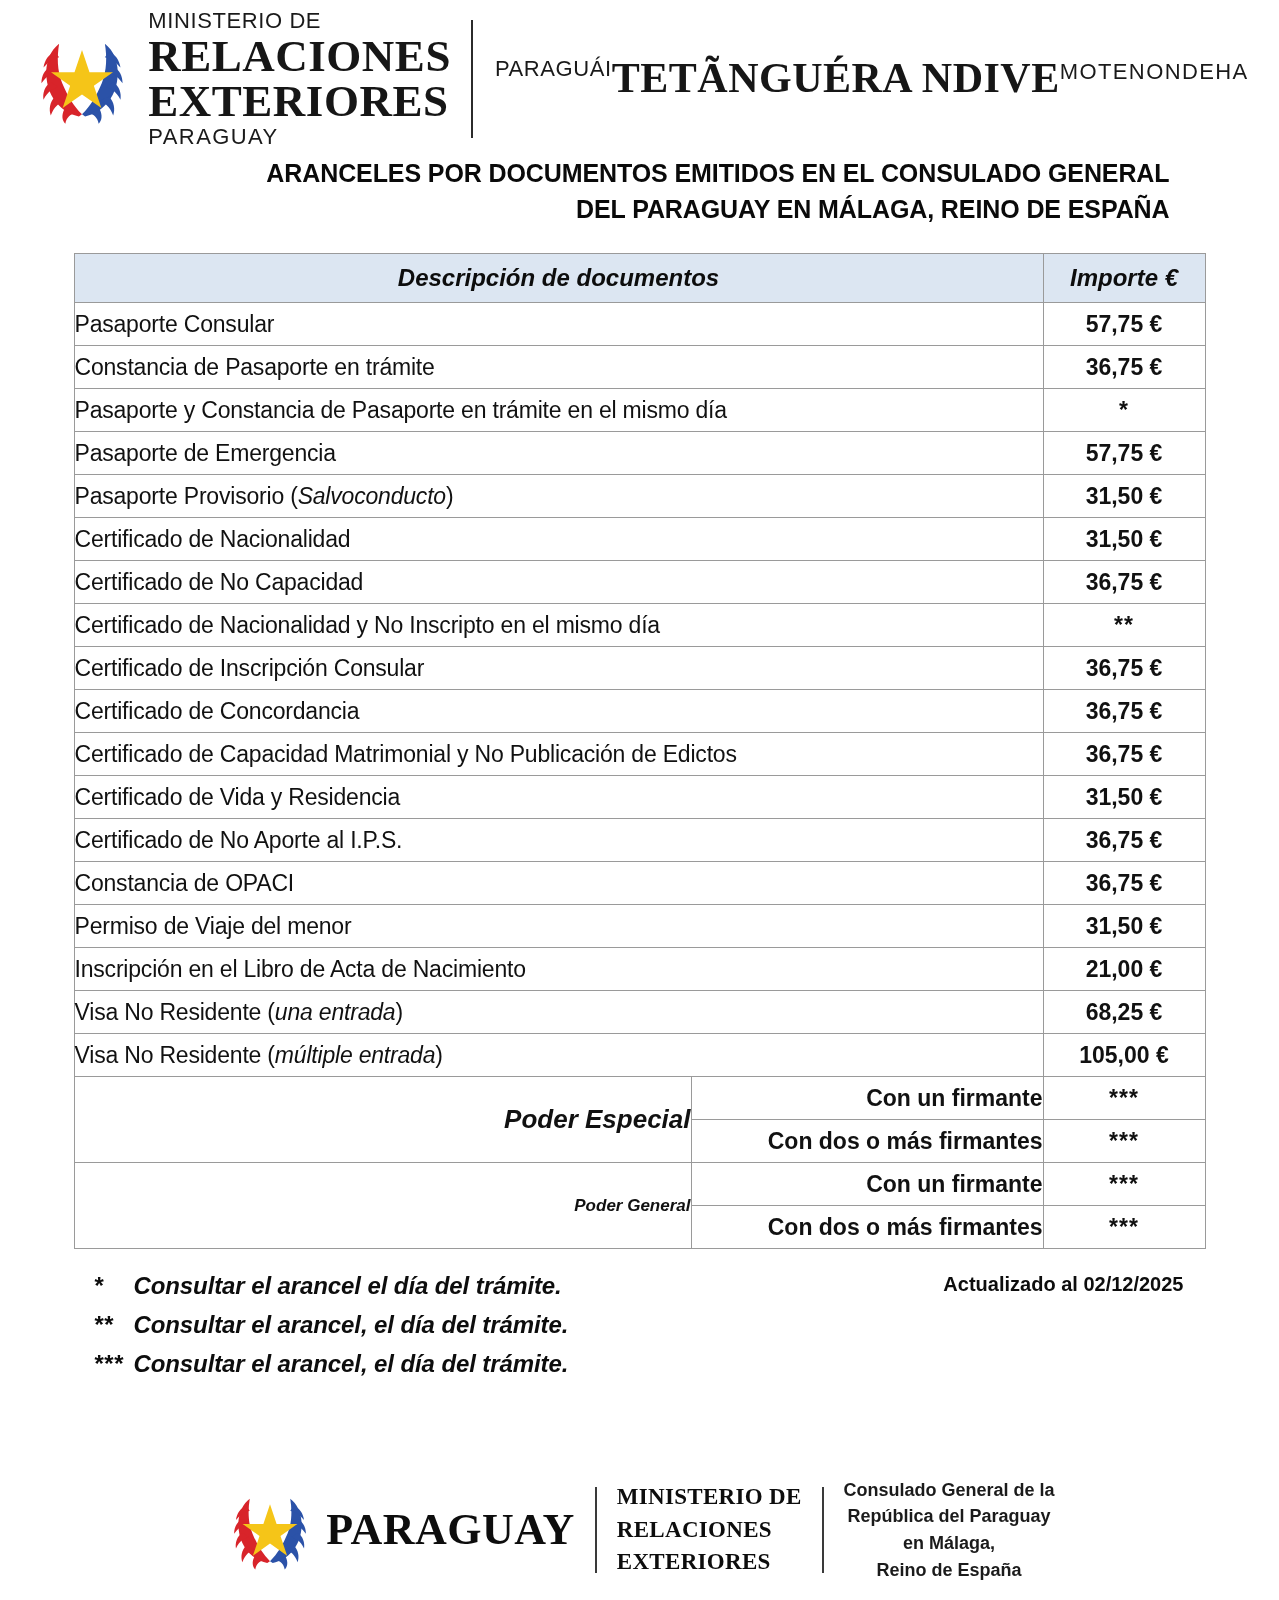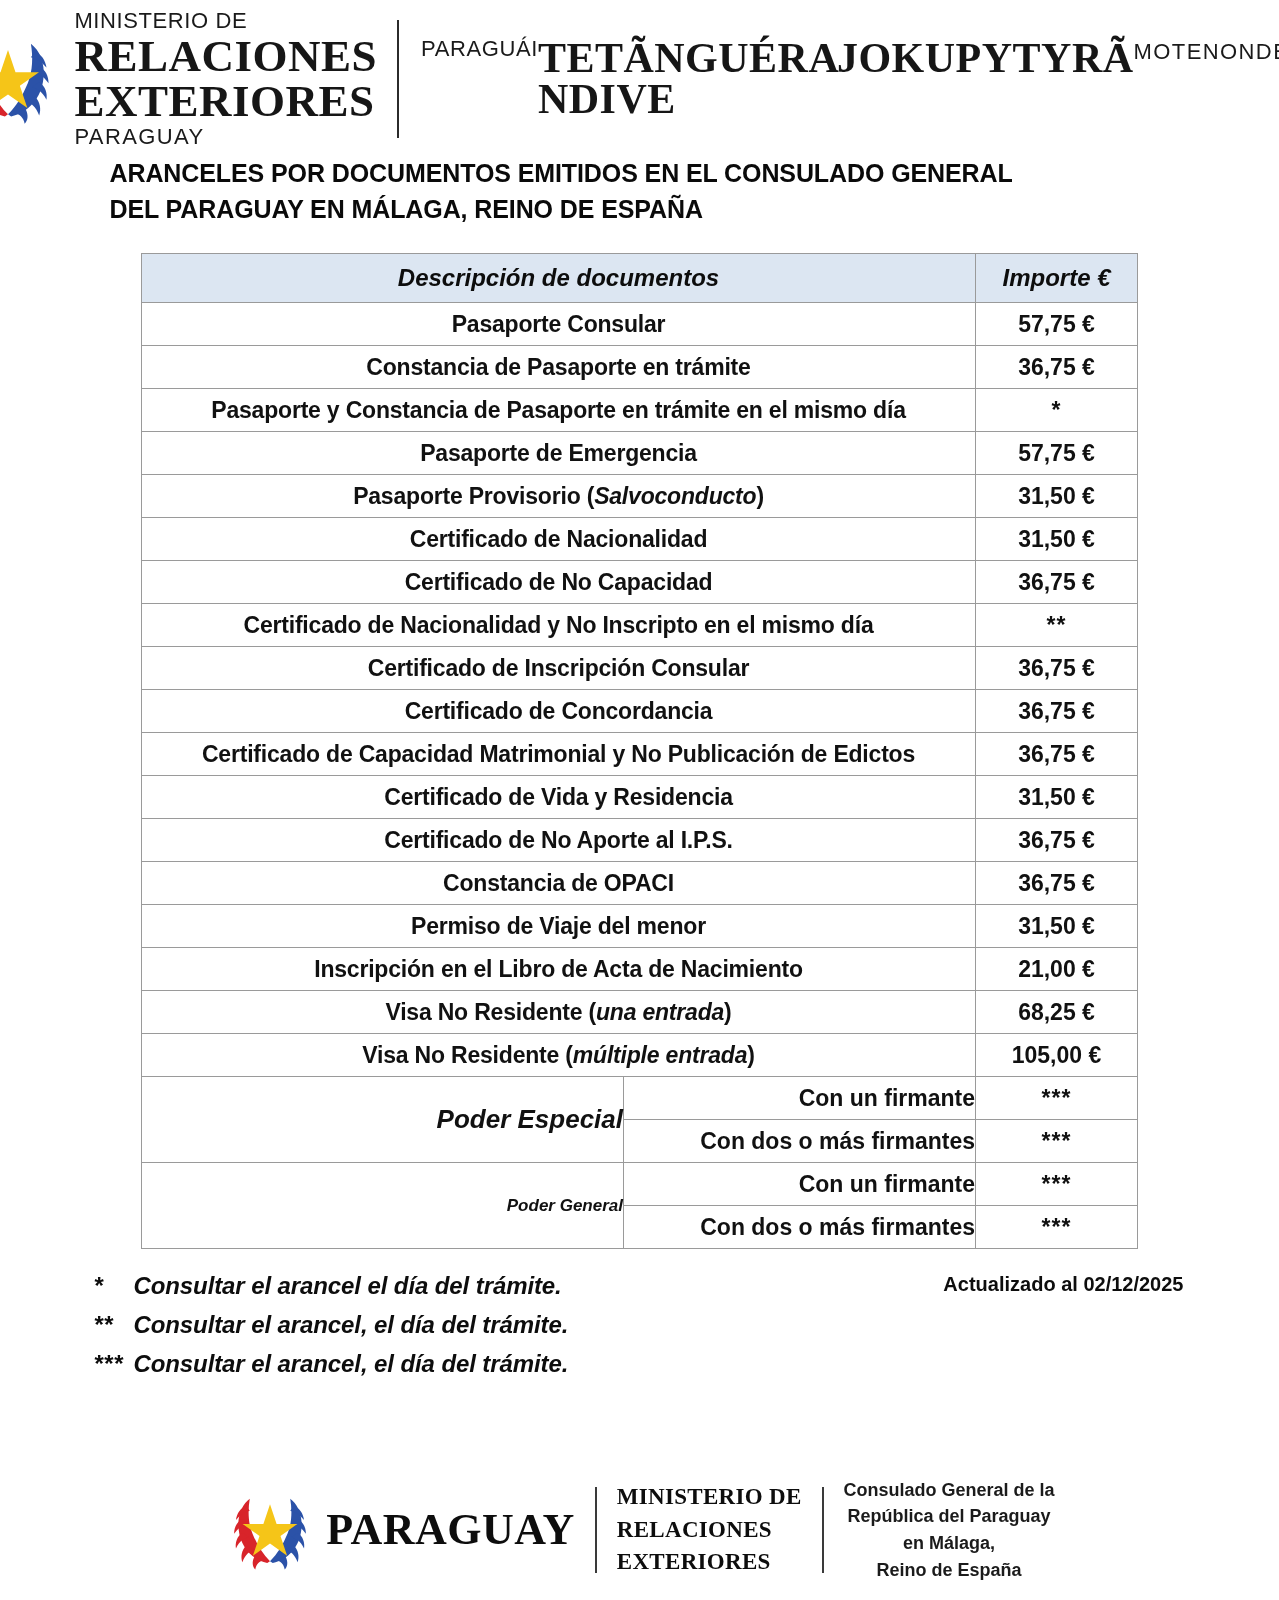--- a/index.html
+++ b/index.html
@@ -69,34 +69,34 @@
   .mast-right {
     display: flex;
     flex-direction: row;
     justify-content: center;
     line-height: 1;
   }
   .mast-right .mast-main { font-size: 42px; }
 
   
   .doc-title {
-    text-align: left;
+    text-align: right;
     font-size: 25px;
     font-weight: bold;
     line-height: 1.42;
     letter-spacing: -0.1px;
     margin: 16px auto 0;
     width: 1060px;
     color: #0a0a0a;
   }
 
   
   .tbl-wrap {
     margin: 26px auto 0;
-    width: 997px;
+    width: 1132px;
   }
   table.fees {
     width: 100%;
     border-collapse: collapse;
     table-layout: fixed;
     font-size: 23px;
   }
   table.fees th, table.fees td {
     border: 1px solid #9a9a9a;
     padding: 0;
@@ -108,24 +108,24 @@
     font-style: italic;
     font-weight: bold;
     font-size: 24px;
     height: 48px;
     color: #0d0d0d;
   }
   .col-amt { width: 162px; }
   .col-sub { width: 352px; }
 
   td.desc {
-    text-align: center;
+    text-align: left;
     padding: 0 8px 0 12px;
     height: 42px;
-    font-weight: bold;
+    font-weight: normal;
     white-space: nowrap;
     letter-spacing: -0.2px;
   }
   td.amt {
     text-align: center;
     font-weight: bold;
     height: 42px;
     white-space: nowrap;
   }
   td.sub {
@@ -264,21 +264,20 @@
     <div class="mast-main">RELACIONES</div>
     <div class="mast-main">EXTERIORES</div>
     <div class="mast-foot">PARAGUAY</div>
   </div>
 
   <div class="mast-rule"></div>
 
   <div class="mast-right">
     <div class="mast-kicker">PARAGUÁI</div>
     <div class="mast-main">TETÃNGUÉRA NDIVE</div>
-    <div class="mast-main">JOKUPYTYRÃ</div>
     <div class="mast-foot">MOTENONDEHA</div>
   </div>
 </div>
 
 <div class="doc-title">
   <div>ARANCELES POR DOCUMENTOS EMITIDOS EN EL CONSULADO GENERAL</div>
   <div>DEL PARAGUAY EN MÁLAGA, REINO DE ESPAÑA</div>
 </div>
 
 <div class="tbl-wrap">

